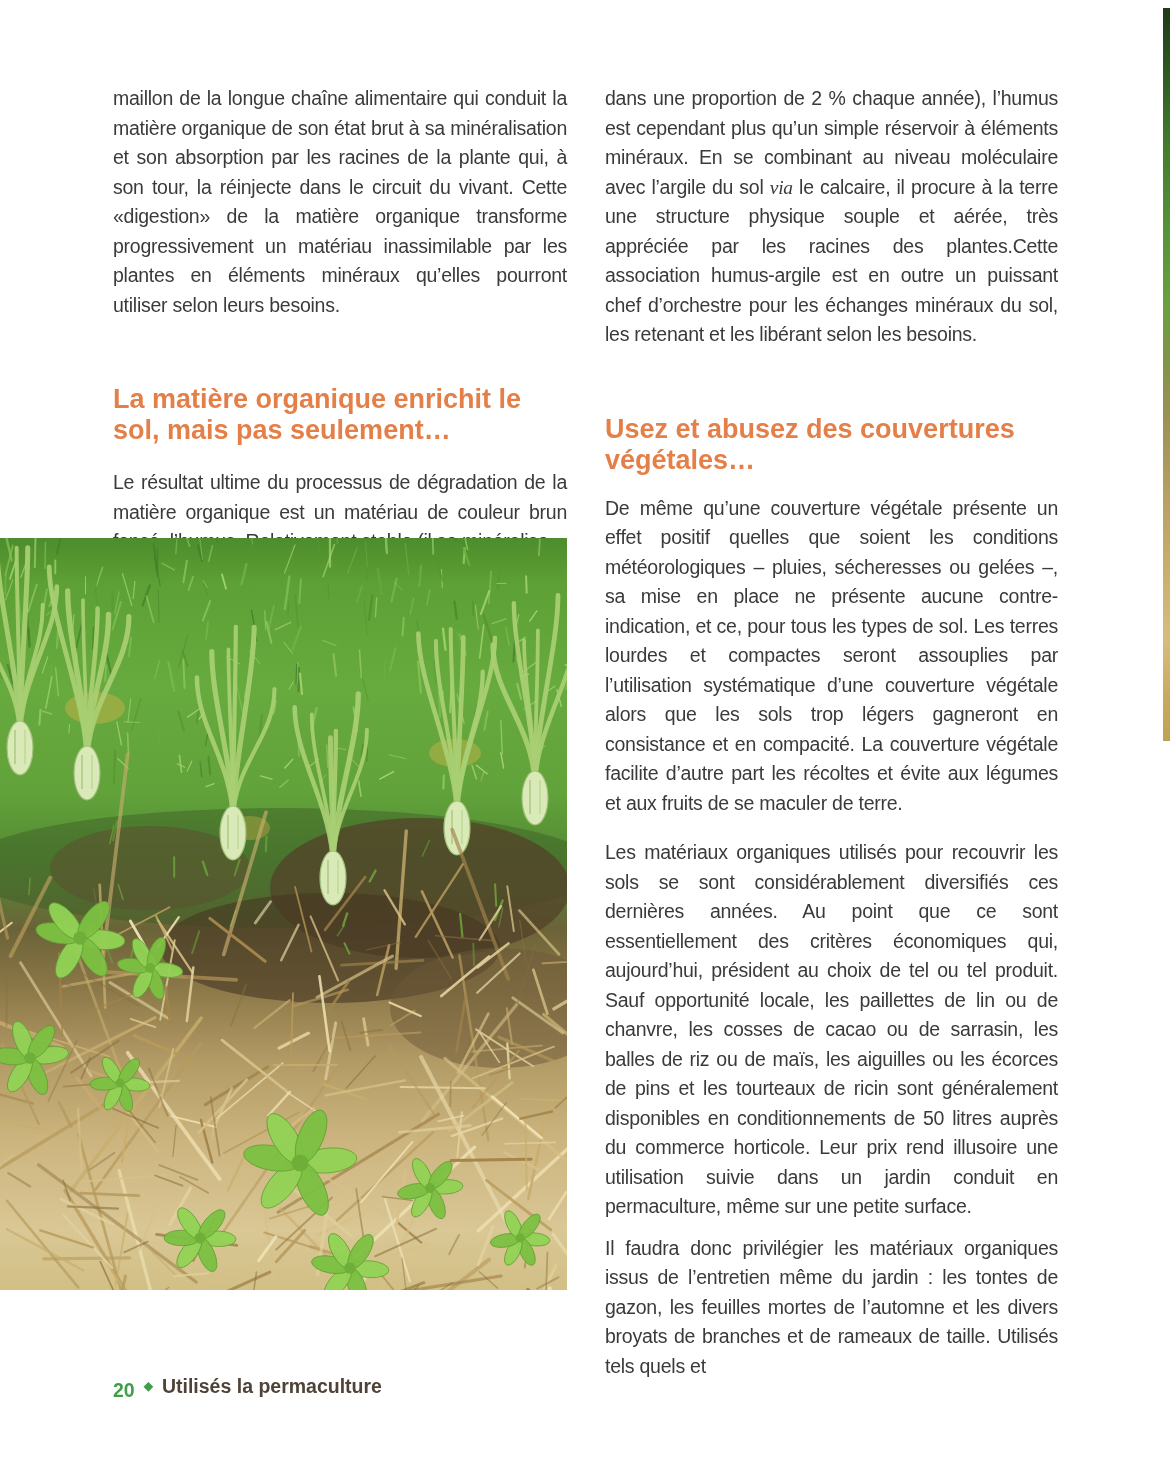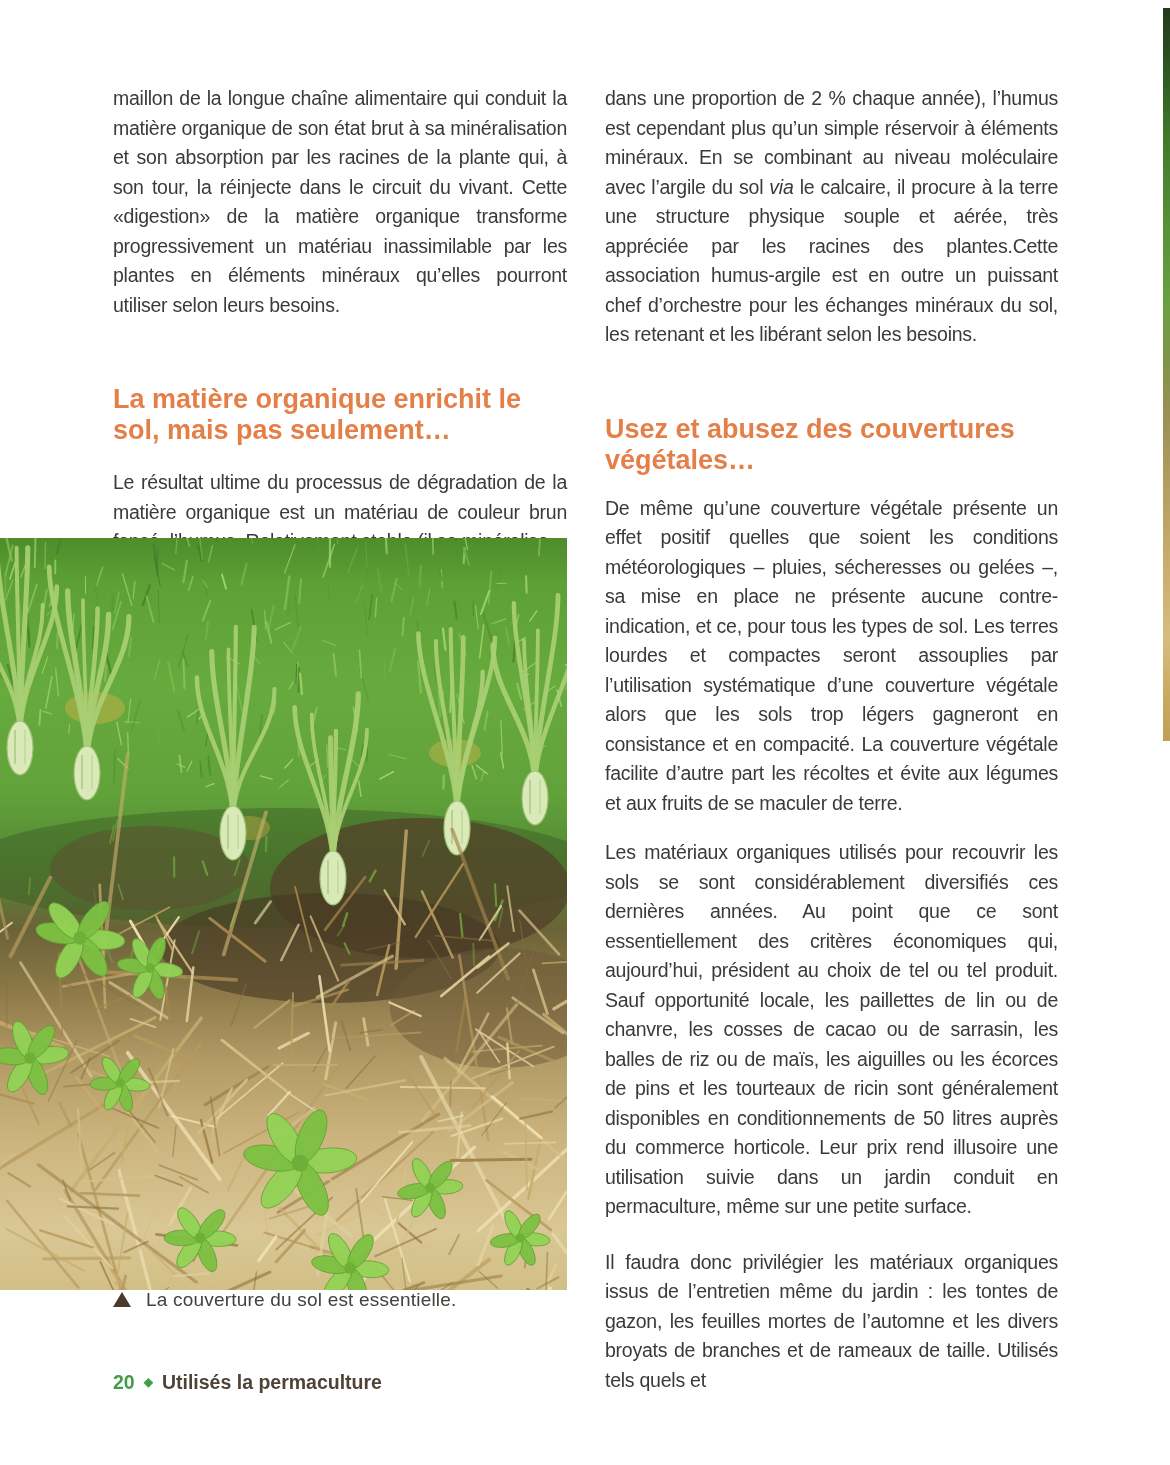--- a/index.html
+++ b/index.html
@@ -7,49 +7,49 @@
     position:relative;width:1170px;height:1465px;background:#fff;overflow:hidden;
     font-family:"Liberation Sans",sans-serif;color:var(--body,#3a3a39);
   }
   .col{position:absolute;top:84px;}
   .col-left{left:113px;width:454px;}
   .col-right{left:605px;width:453px;}
   p.body{
     margin:0;font-size:19.5px;line-height:29.5px;text-align:justify;
     letter-spacing:-0.25px;color:var(--body,#3a3a39);
   }
-  p.body i{font-style:italic;}
+  p.body i{font-style:italic;font-family:Liberation Serif, serif;}
   h2.sect{
     margin:0;font-weight:bold;color:var(--orange,#e57f48);
     font-size:27px;line-height:31px;letter-spacing:0;
   }
   .col-left h2.sect{margin-top:64px;}
   .col-left p.p2{margin-top:22px;}
   .col-right h2.h2{margin-top:64px;}
   .col-right p.r2{margin-top:18px;}
   .col-right h2.h3{margin-top:34px;}
   .col-right p.r3{margin-top:20px;}
-  .col-right p.r4{margin-top:26px;}
+  .col-right p.r4{margin-top:12px;}
   .photo{
     position:absolute;left:0;top:538px;width:567px;height:752px;overflow:hidden;
   }
   .photo svg{display:block;width:100%;height:100%;}
   .caption{
     position:absolute;left:113px;top:1289px;display:flex;align-items:flex-start;
     font-size:19px;color:#45413c;letter-spacing:0.2px;
   }
   .caption .tri{
     width:0;height:0;border-left:9px solid transparent;border-right:9px solid transparent;
     border-bottom:15px solid #4a392d;margin-top:3px;margin-right:15px;flex:none;
   }
   .footer{
     position:absolute;left:113px;top:1371px;display:flex;align-items:center;
     font-size:19.5px;font-weight:bold;color:var(--brown,#4f4337);
   }
-  .footer .num{color:var(--green,#3f9e47);}
+  .footer .num{color:var(--green,#3f9e47);margin-top:8px;}
   .footer .bullet{color:var(--green,#3f9e47);font-size:12px;margin:0 9px;transform:translateY(-1px);}
   .edge-sliver{
     position:absolute;right:0;top:8px;width:7px;height:733px;
     background:linear-gradient(180deg,#22391b 0%,#2e5522 8%,#417a2c 18%,#569238 30%,#69a03f 40%,
       #7f9448 48%,#9c9154 56%,#b59f62 66%,#c9ad6c 76%,#d6bd7e 86%,#c9a95f 94%,#bfa156 100%);
   }
 </style>
 </head>
 <body>
 
@@ -690,24 +690,20 @@
         <ellipse cx="369.5" cy="730" rx="19.5" ry="8.450000000000001" fill="#92d355" opacity="0.95" transform="rotate(3.5819424351593216 350 730)" stroke="#5f9c33" stroke-width="0.8"></ellipse>
         <ellipse cx="369.5" cy="730" rx="19.5" ry="8.450000000000001" fill="#7cc142" opacity="0.95" transform="rotate(69.7065077227105 350 730)" stroke="#5f9c33" stroke-width="0.8"></ellipse>
         <ellipse cx="369.5" cy="730" rx="19.5" ry="8.450000000000001" fill="#92d355" opacity="0.95" transform="rotate(129.27529559530097 350 730)" stroke="#5f9c33" stroke-width="0.8"></ellipse>
         <ellipse cx="369.5" cy="730" rx="19.5" ry="8.450000000000001" fill="#7cc142" opacity="0.95" transform="rotate(189.89307022369144 350 730)" stroke="#5f9c33" stroke-width="0.8"></ellipse>
         <ellipse cx="369.5" cy="730" rx="19.5" ry="8.450000000000001" fill="#92d355" opacity="0.95" transform="rotate(240.83124958203697 350 730)" stroke="#5f9c33" stroke-width="0.8"></ellipse>
         <ellipse cx="369.5" cy="730" rx="19.5" ry="8.450000000000001" fill="#7cc142" opacity="0.95" transform="rotate(302.8117252955268 350 730)" stroke="#5f9c33" stroke-width="0.8"></ellipse>
         <circle cx="350" cy="730" r="5.8500000000000005" fill="#6fae38"></circle>
       </svg>
   </div>
 
-  <div class="caption">
-    <span class="tri"></span>
-    <span>La couverture du sol est essentielle.</span>
-  </div>
 
   <div class="footer">
     <span class="num">20</span>
     <span class="bullet">◆</span>
     <span class="title">Utilisés la permaculture</span>
   </div>
 
   <div class="edge-sliver"></div>
 
 </div>

